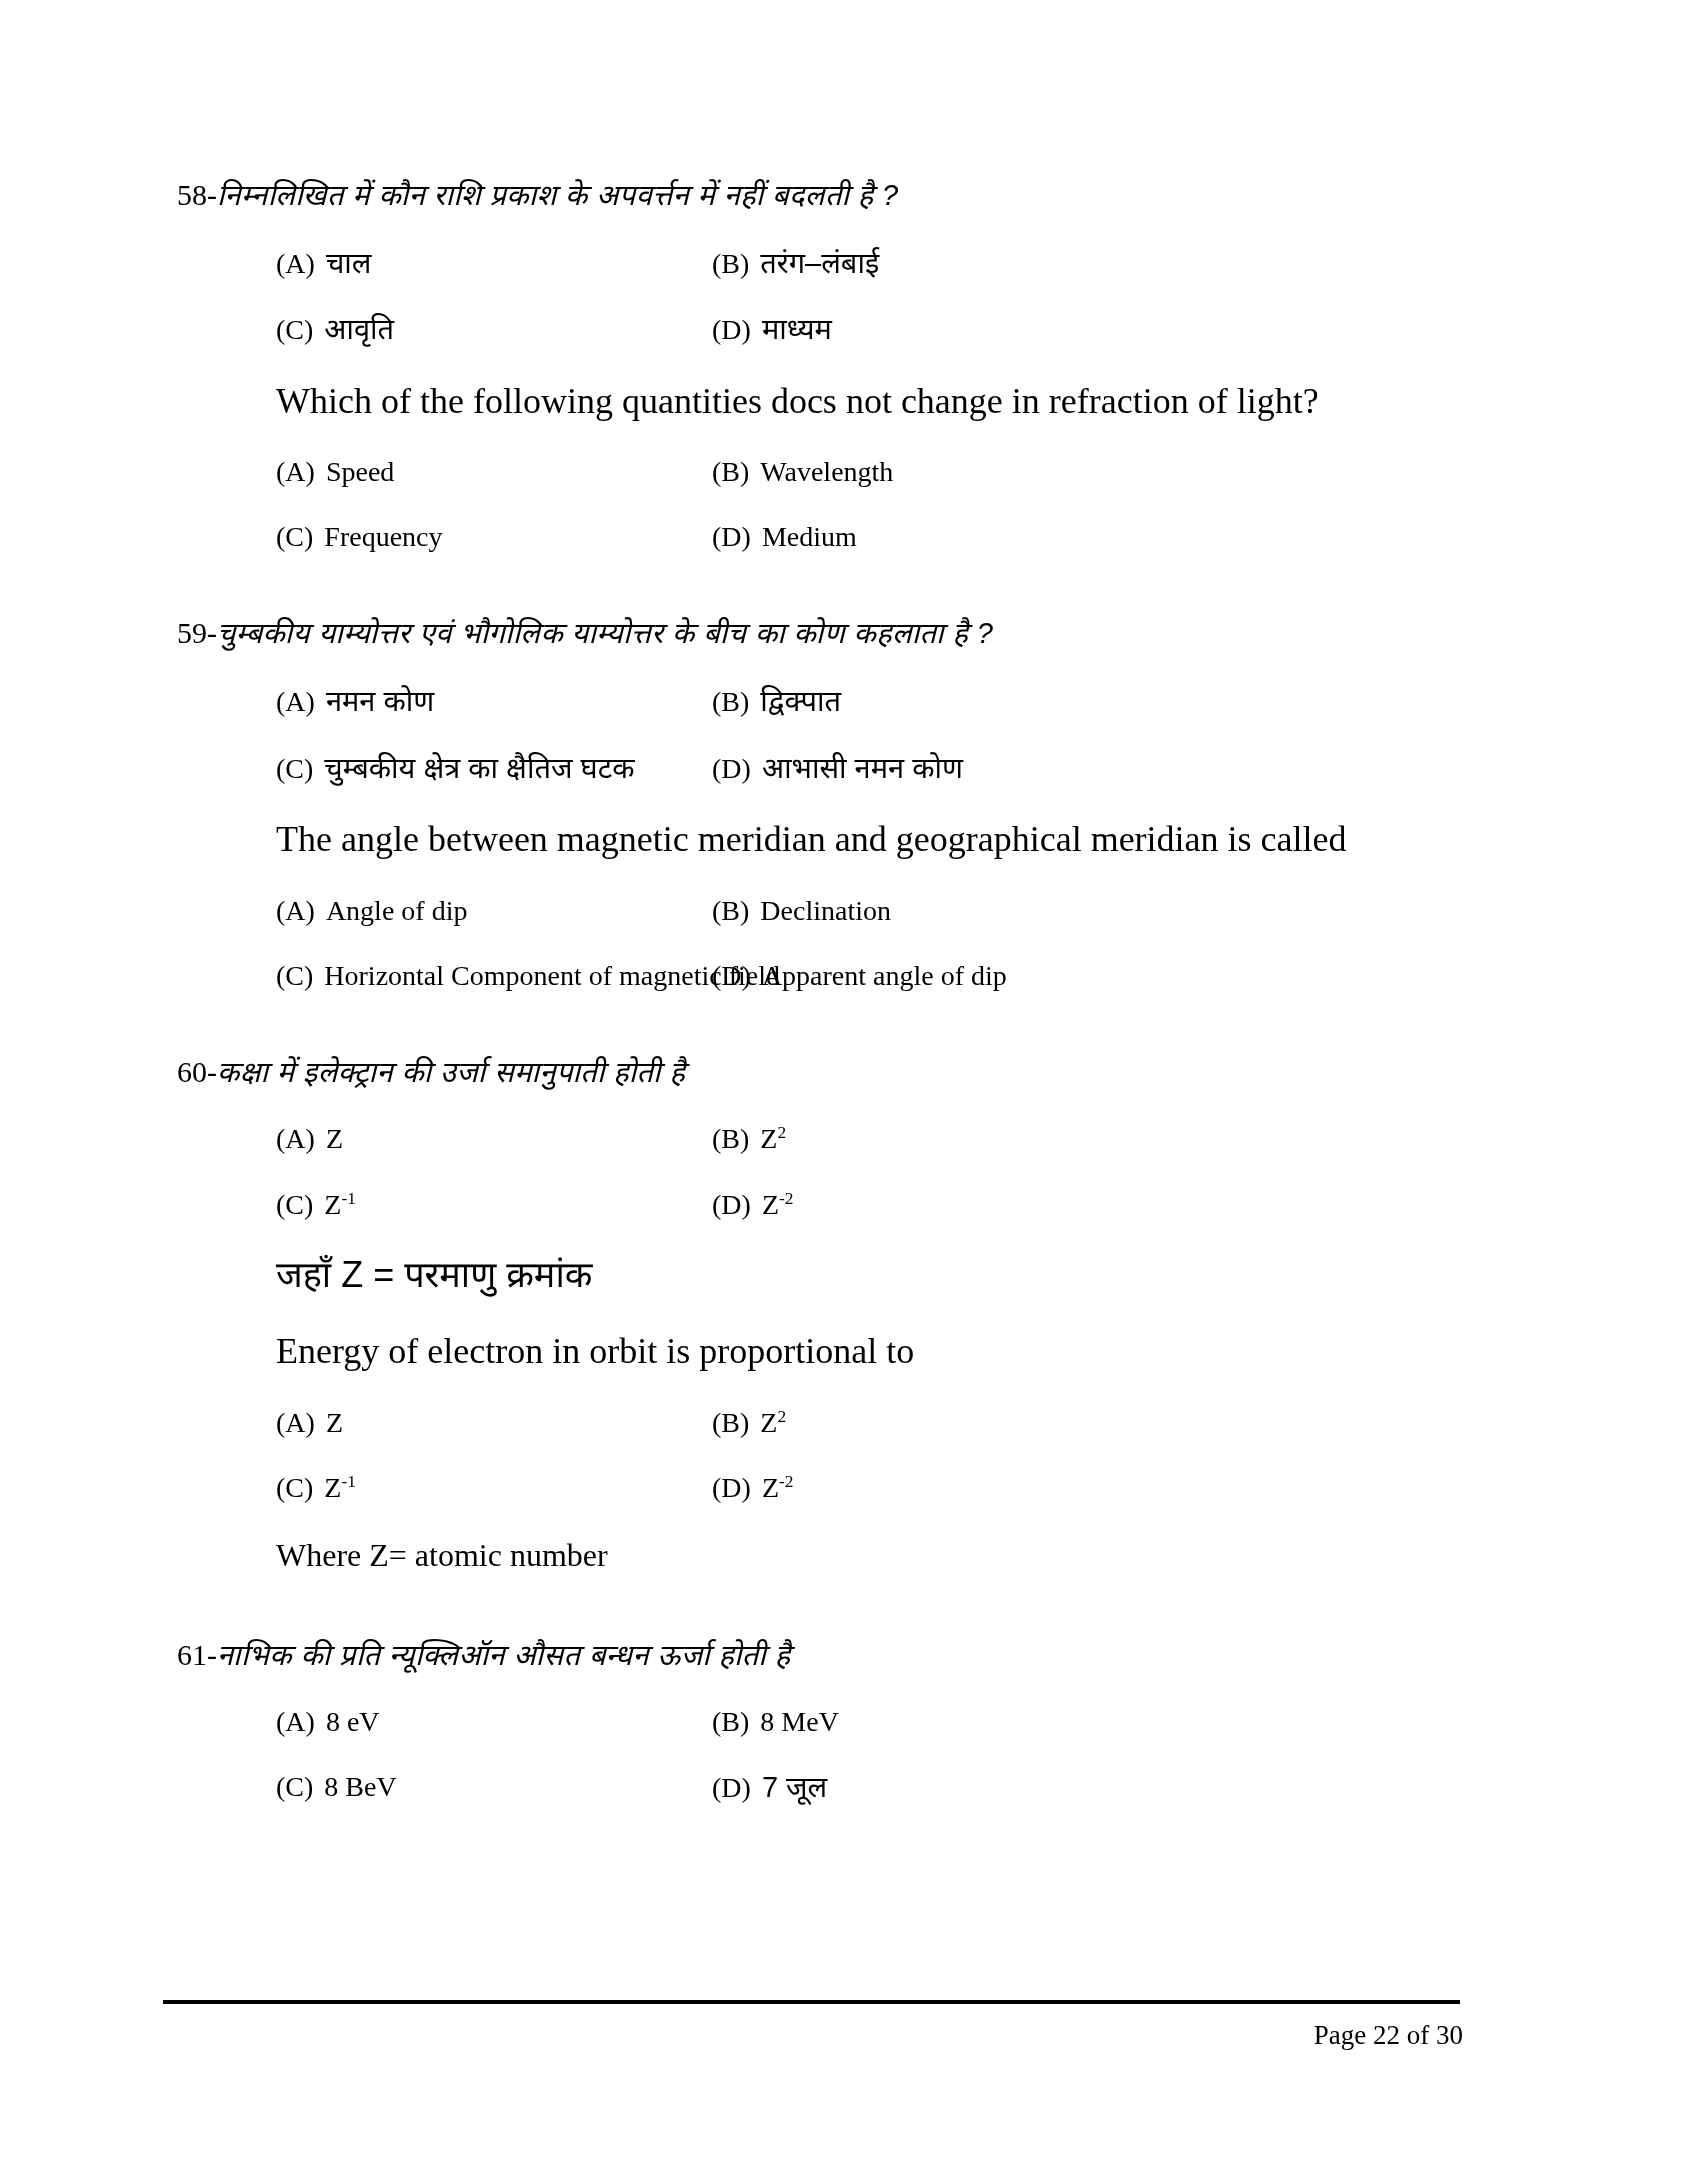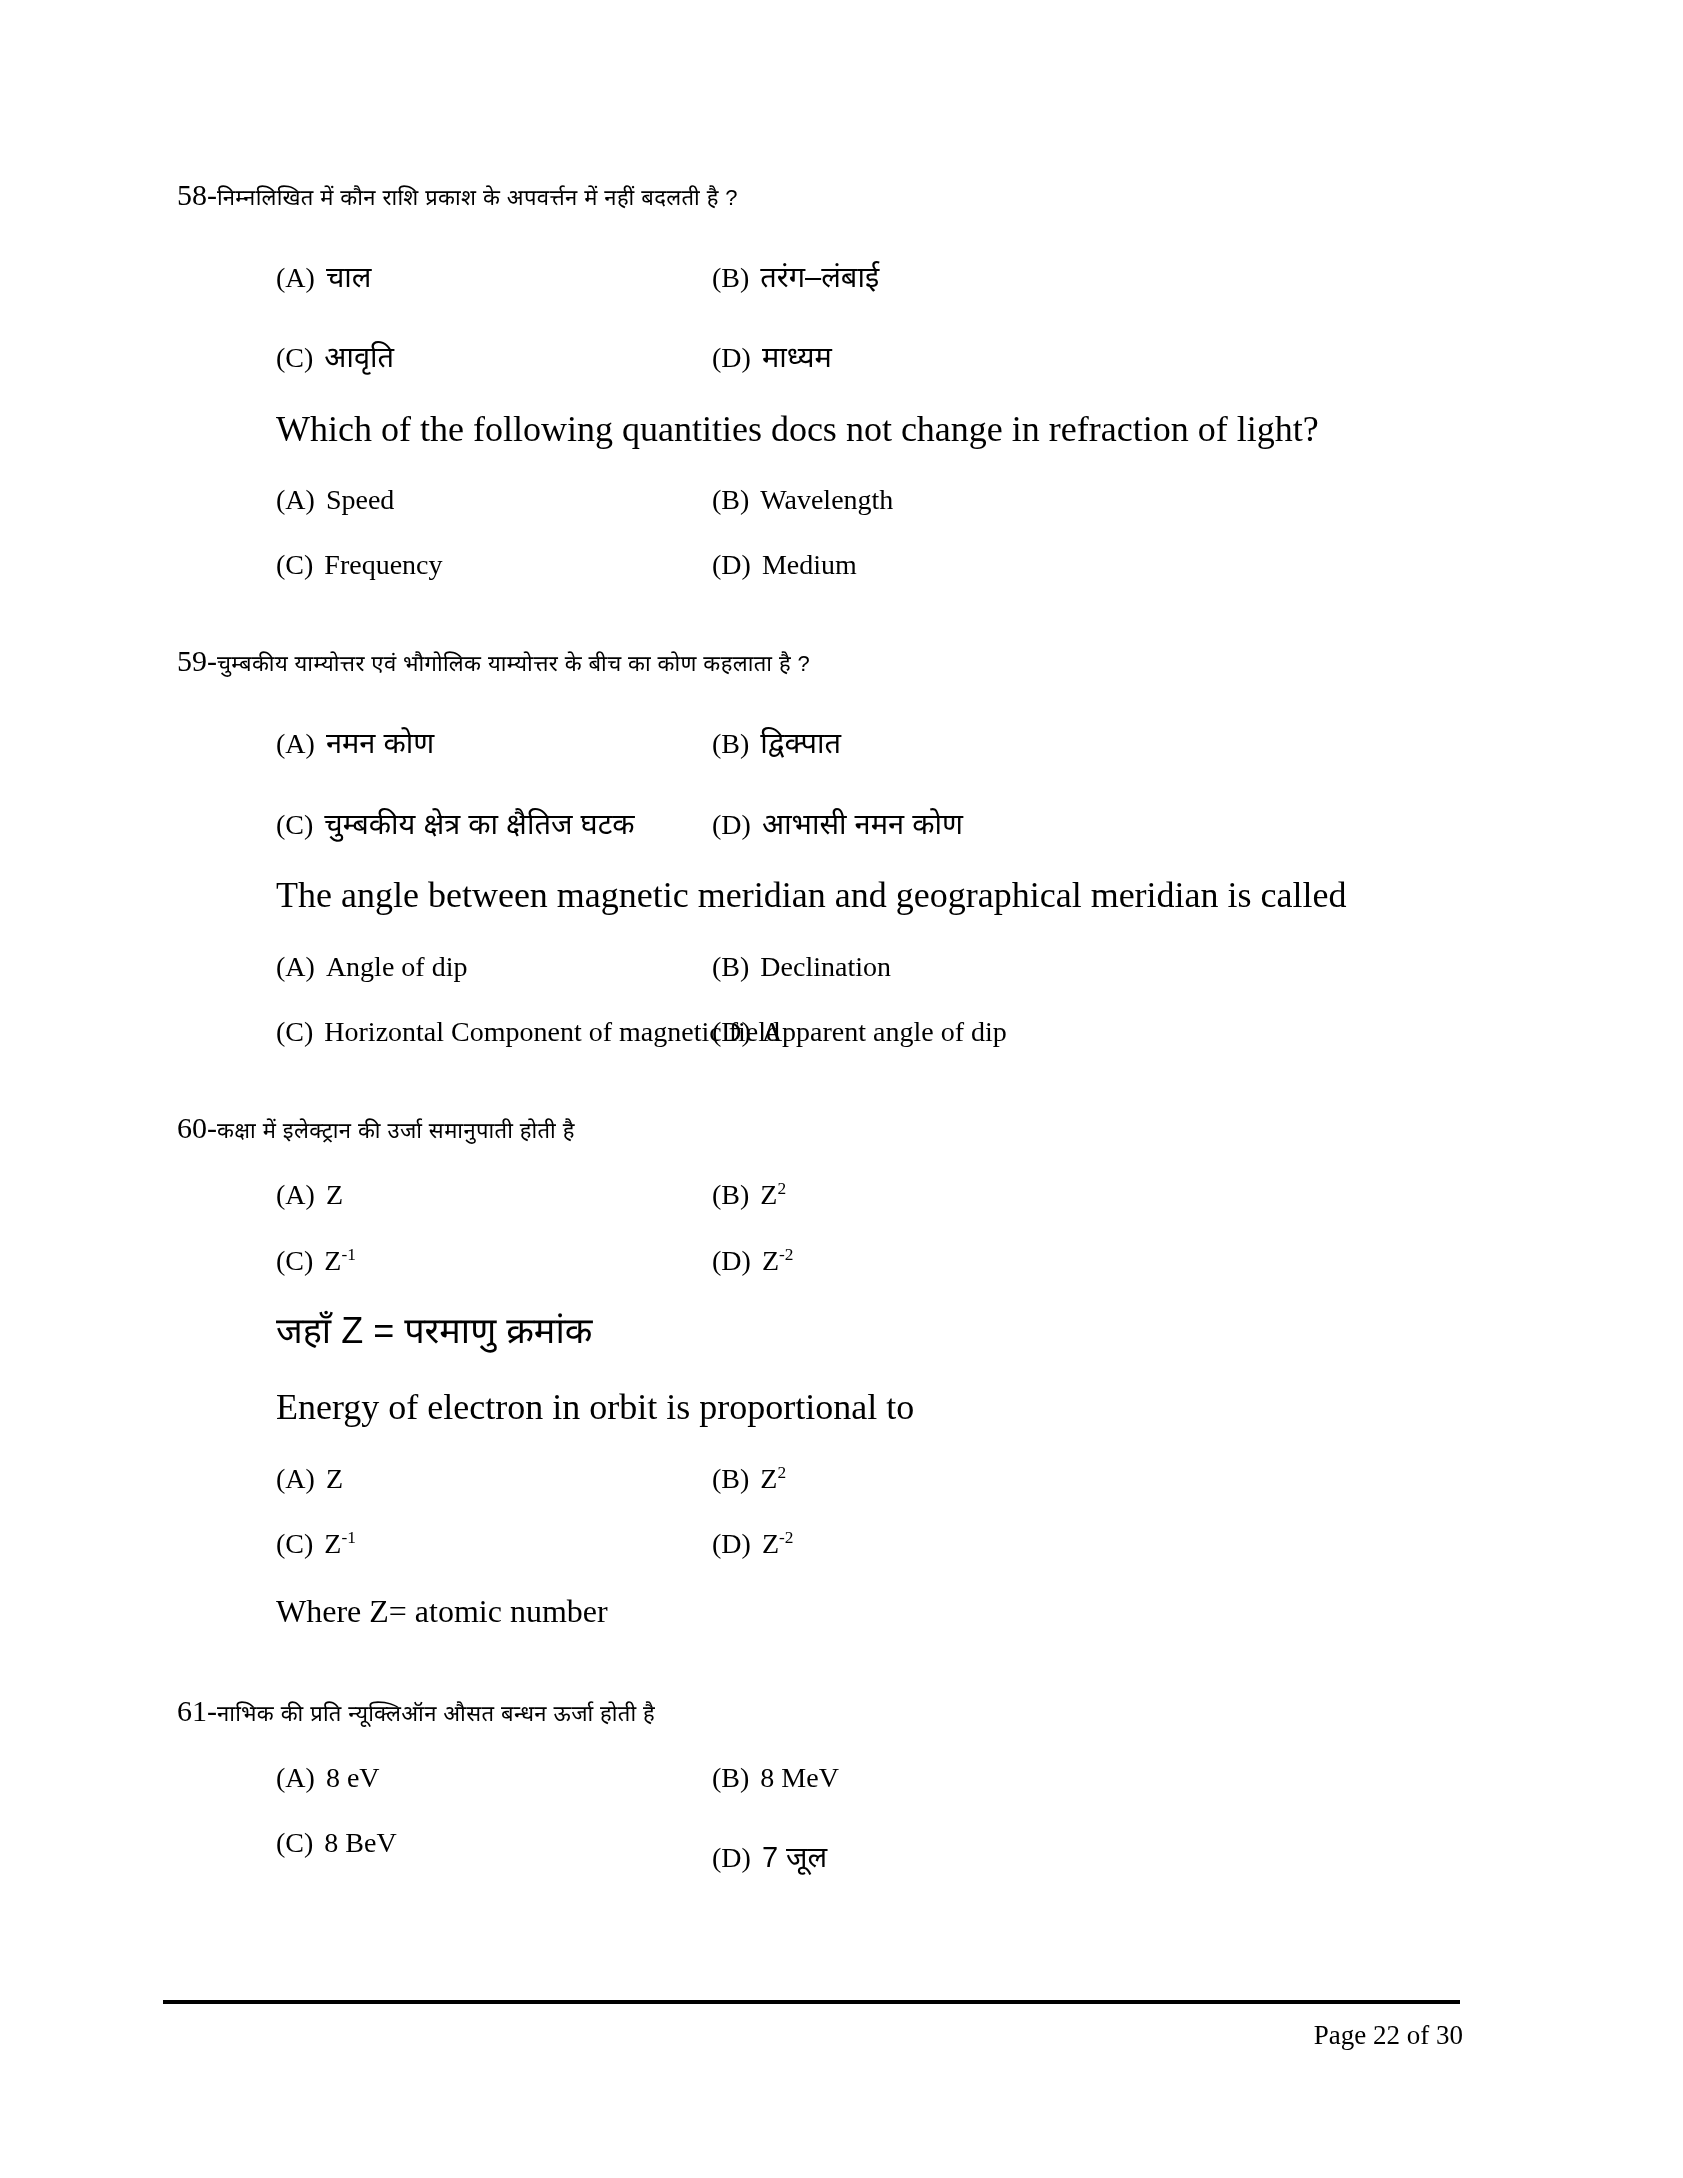--- a/index.html
+++ b/index.html
@@ -41,22 +41,23 @@
   }
   .qline .qnum {
     font-family: "Liberation Serif", "DejaVu Serif", serif;
   }
   .hindi {
     font-family: "Liberation Sans", "DejaVu Sans", sans-serif;
     font-size: 29px;
   }
   .hindi-q {
     font-family: "Liberation Sans", "DejaVu Sans", sans-serif;
-    font-size: 22px;
+    font-size: 29px;
     letter-spacing: 0.4px;
+    font-style: italic;
   }
 
   .stem-en {
     font-size: 36px;
     line-height: 1.4;
     margin-bottom: 26px;
     margin-left: 38px;
   }
 
   .optrow {
@@ -68,21 +69,21 @@
     font-size: 28px;
     line-height: 1.4;
     display: flex;
     align-items: baseline;
     gap: 11px;
     white-space: nowrap;
   }
   .opt-a { width: 436px; flex: 0 0 436px; }
   .opt-b { flex: 1; }
   .opt .lab { font-family: "Liberation Serif", "DejaVu Serif", serif; }
-  .opt .val.hindi { font-size: 29px; margin-top: 14px; }
+  .opt .val.hindi { font-size: 29px; }
 
   .note {
     font-size: 32px;
     line-height: 1.4;
     margin-left: 38px;
     margin-bottom: 26px;
   }
   .note.hindi { font-size: 36px; }
   .note.tight { margin-bottom: 18px; }
 

